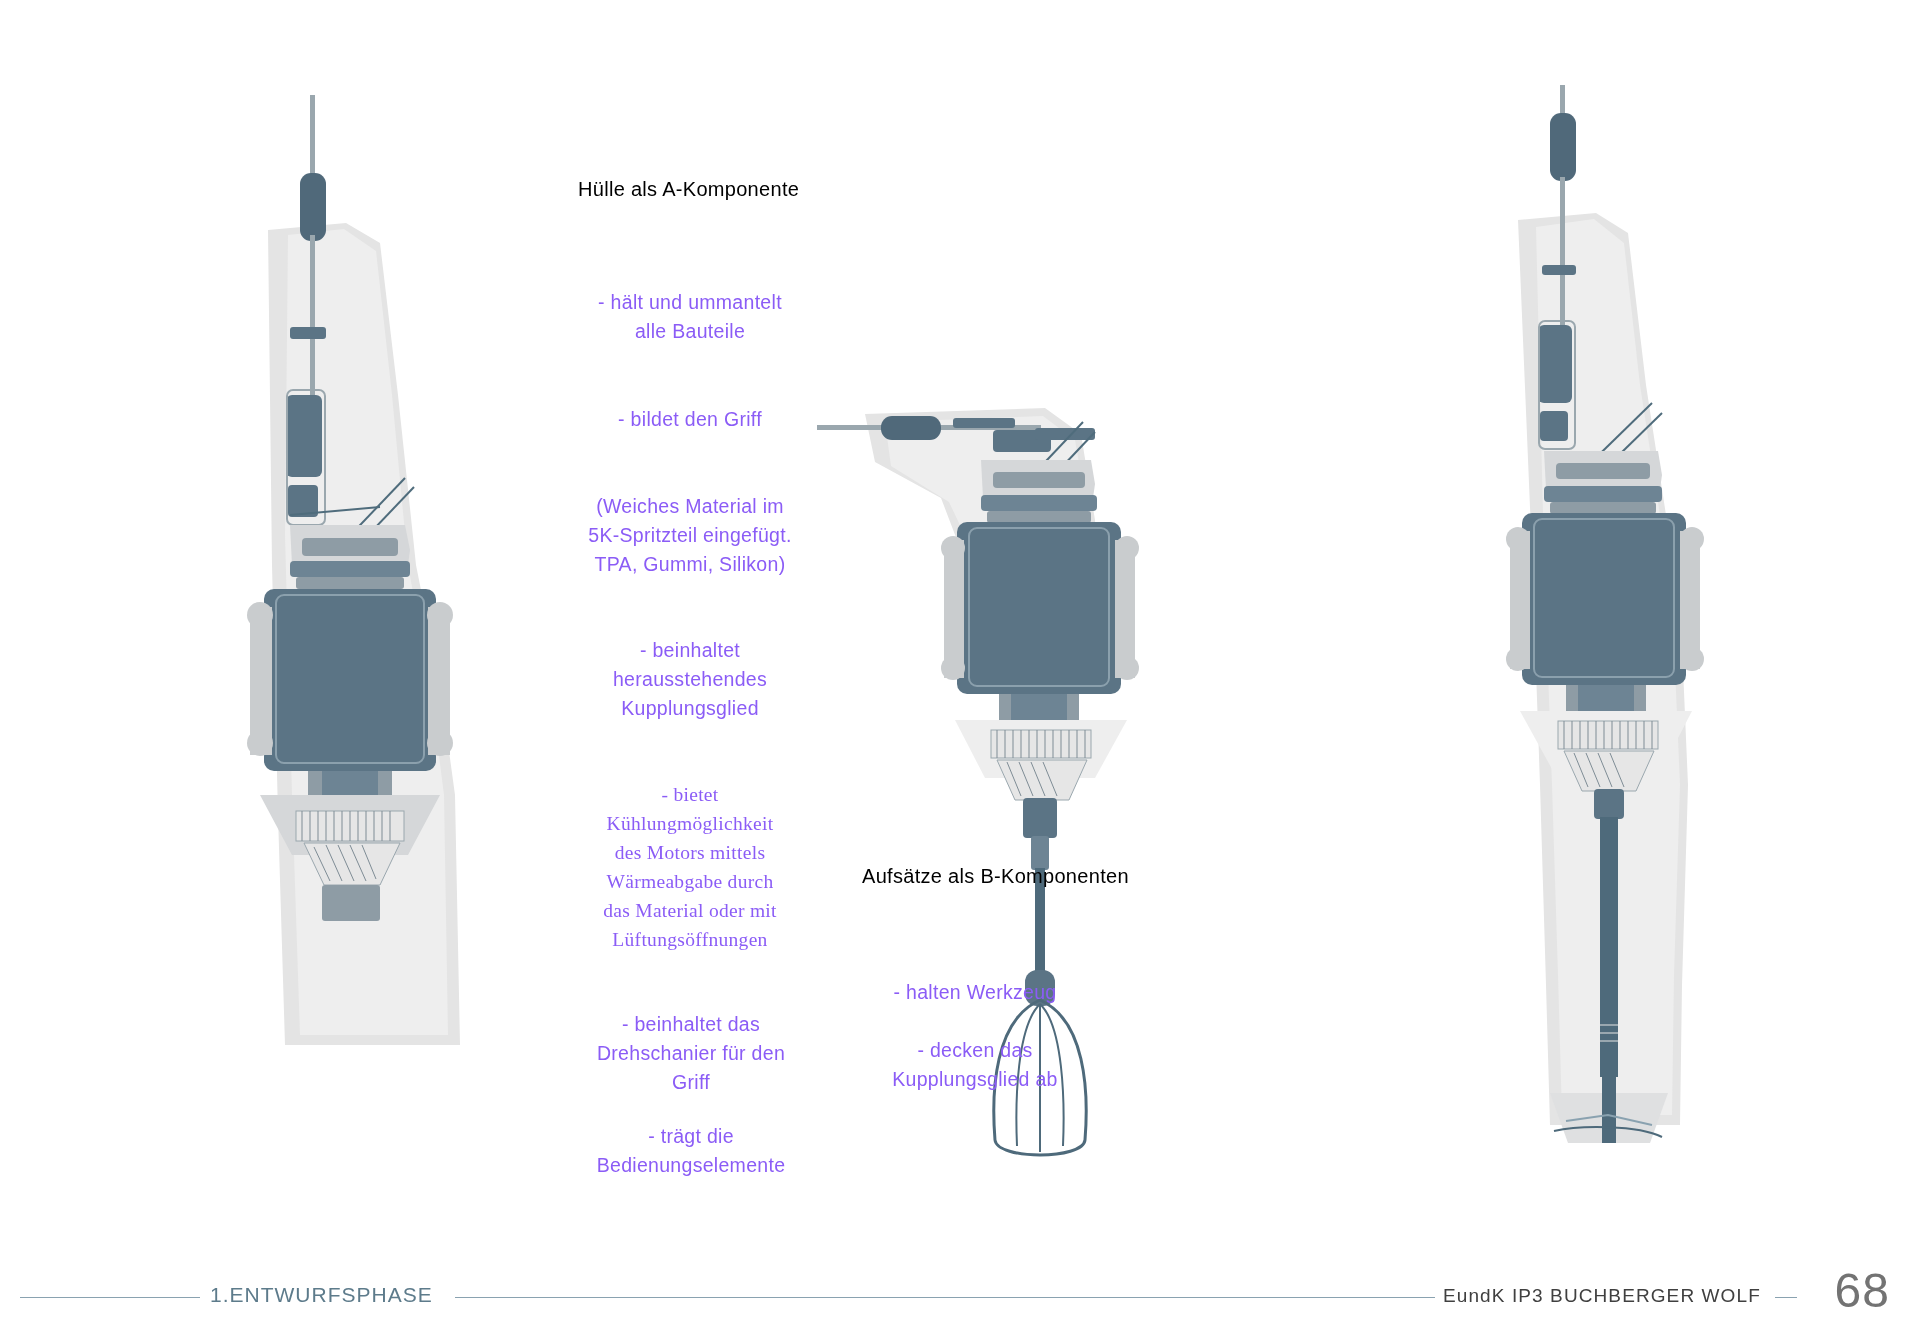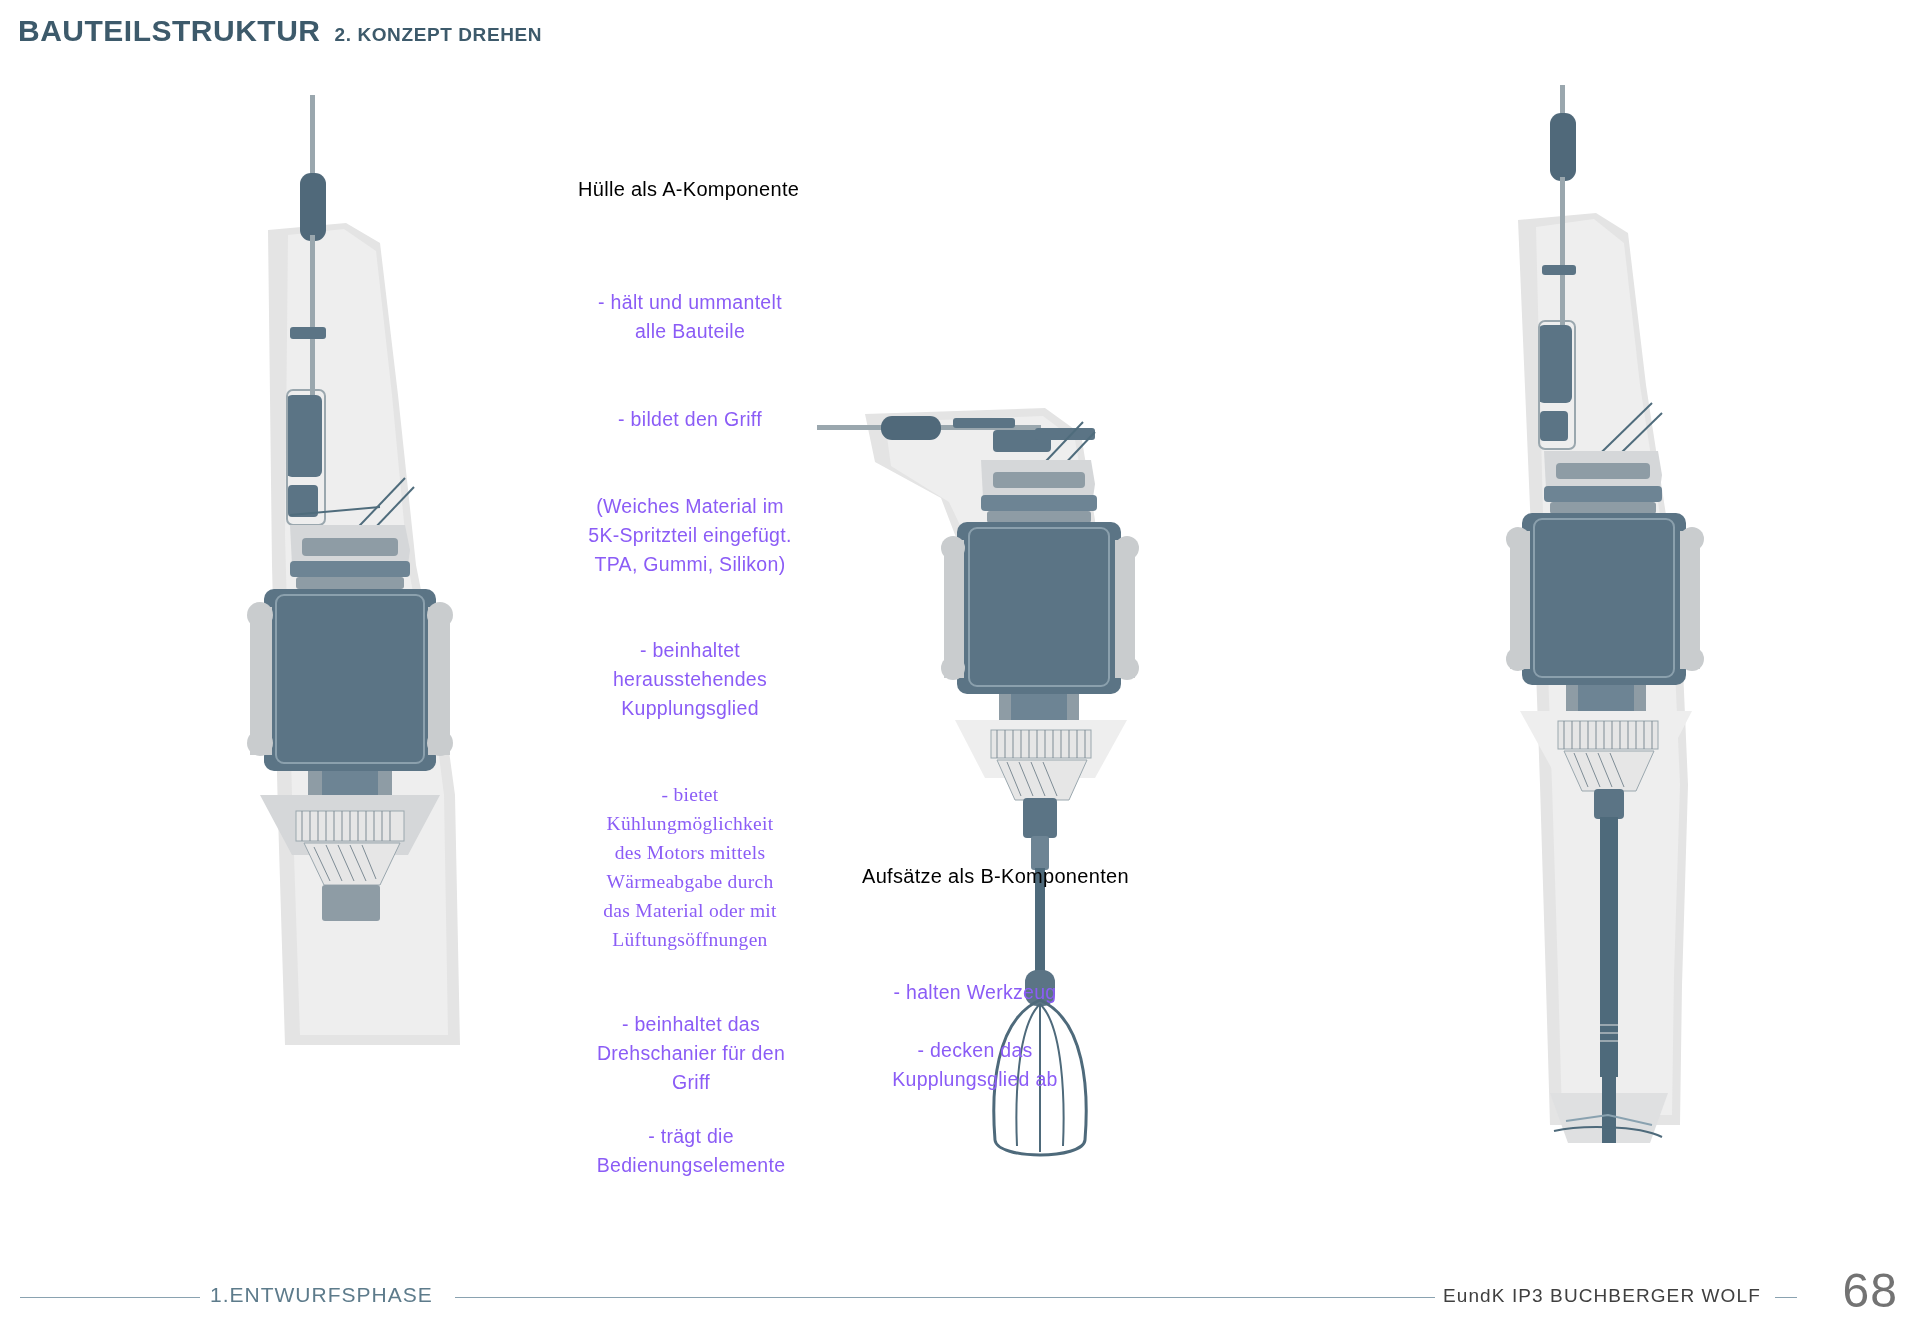--- a/index.html
+++ b/index.html
@@ -41,21 +41,21 @@
     font-size: 19px;
     font-weight: bold;
     letter-spacing: 0.6px;
     color: #3d5a6b;
   }
 
   
   .footer {
     position: absolute;
     left: 0;
-    right: 0;
+    right: 8px;
     bottom: 36px;
     height: 60px;
   }
   .footer-line {
     position: absolute;
     top: 52px;
     height: 1px;
     background: #8aa2b0;
   }
   .footer-line.left  { left: 20px;  width: 180px; }
@@ -109,24 +109,20 @@
   }
   svg { display: block; overflow: visible; }
 
   
 </style>
 </head>
 <body>
 
 <div class="page">
 
-  <div class="header">
-    <span class="title-main">BAUTEILSTRUKTUR</span>
-    <span class="title-sub">2. KONZEPT DREHEN</span>
-  </div>
 
   <div class="illus" style="left:230px; top:95px; width:330px; height:960px;">
     <svg width="330" height="960" viewBox="0 0 330 960" xmlns="http://www.w3.org/2000/svg">
 
       <path d="M38 135 L116 128 L150 148 L168 300 L186 470 L210 590 L225 700 L230 950 L55 950 L48 720 L42 470 Z" fill="#e4e4e4"></path>
       <path d="M58 140 L114 134 L146 156 L162 300 L178 470 L200 590 L214 700 L218 940 L70 940 L62 700 L55 440 Z" fill="#eeeeee"></path>
 
       <rect x="80" y="0" width="5" height="95" fill="#9aa7ae"></rect>
       <rect x="70" y="78" width="26" height="68" rx="11" fill="#50697a"></rect>
       <rect x="80" y="140" width="5" height="190" fill="#9aa7ae"></rect>

